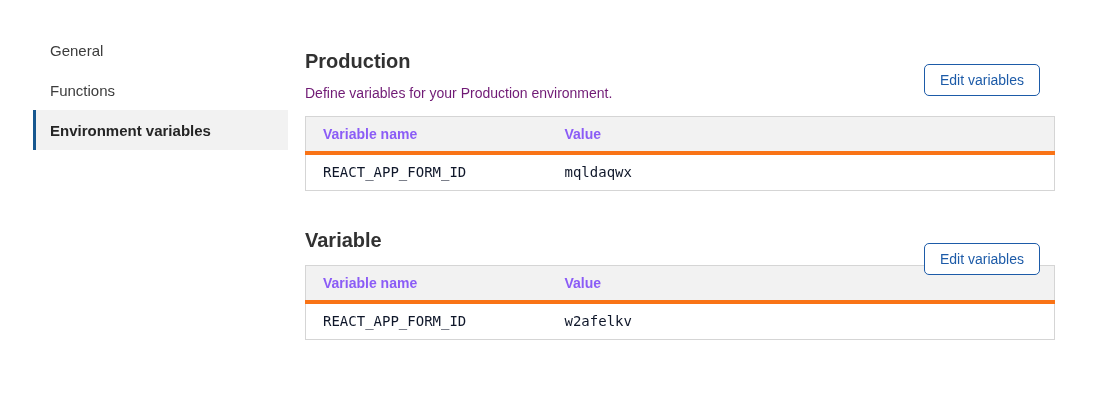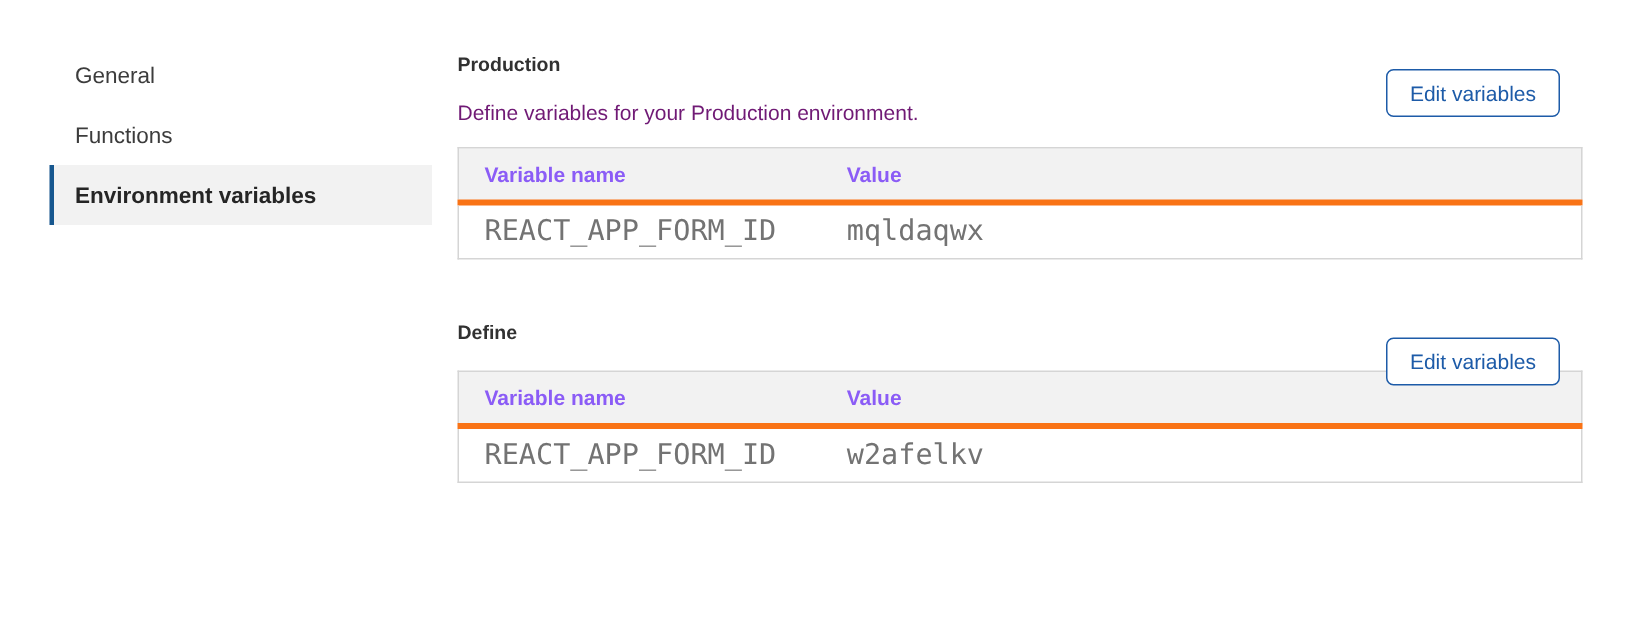--- a/index.html
+++ b/index.html
@@ -43,22 +43,22 @@
     margin-left: 17px;
     width: 750px;
   }
   .section {
     position: relative;
   }
   .section + .section {
     margin-top: 38px;
   }
   .section-title {
-    margin-top: 2px;
-    font-size: 13px;
+    margin-top: 20px;
+    font-size: 20px;
     line-height: 22px;
     font-weight: 700;
     color: #313131;
   }
   .section-desc {
     margin-top: 13px;
     font-size: 14px;
     line-height: 17px;
     color: #701a75;
   }
@@ -91,22 +91,22 @@
     font-size: 14px;
     font-weight: 700;
     color: #8b5cf6;
     padding: 0 0 0 17px;
   }
   .env-table thead th.col-name { width: 242px; }
   .env-table tbody td {
     height: 38px;
     vertical-align: middle;
     font-family: "DejaVu Sans Mono", monospace;
-    font-size: 19px;
-    color: #737373;
+    font-size: 14px;
+    color: #0f172a;
     padding: 0 0 0 17px;
     background: #ffffff;
   }
 </style>
 </head>
 <body>
 
 <div class="layout">
 
   <div class="sidebar">
@@ -134,21 +134,21 @@
         <tbody>
           <tr>
             <td>REACT_APP_FORM_ID</td>
             <td>mqldaqwx</td>
           </tr>
         </tbody>
       </table>
     </section>
 
     <section class="section">
-      <h2 class="section-title">Define</h2>
+      <h2 class="section-title">Variable</h2>
       <button class="edit-btn">Edit variables</button>
 
       <table class="env-table">
         <thead>
           <tr>
             <th class="col-name">Variable name</th>
             <th>Value</th>
           </tr>
         </thead>
         <tbody>

